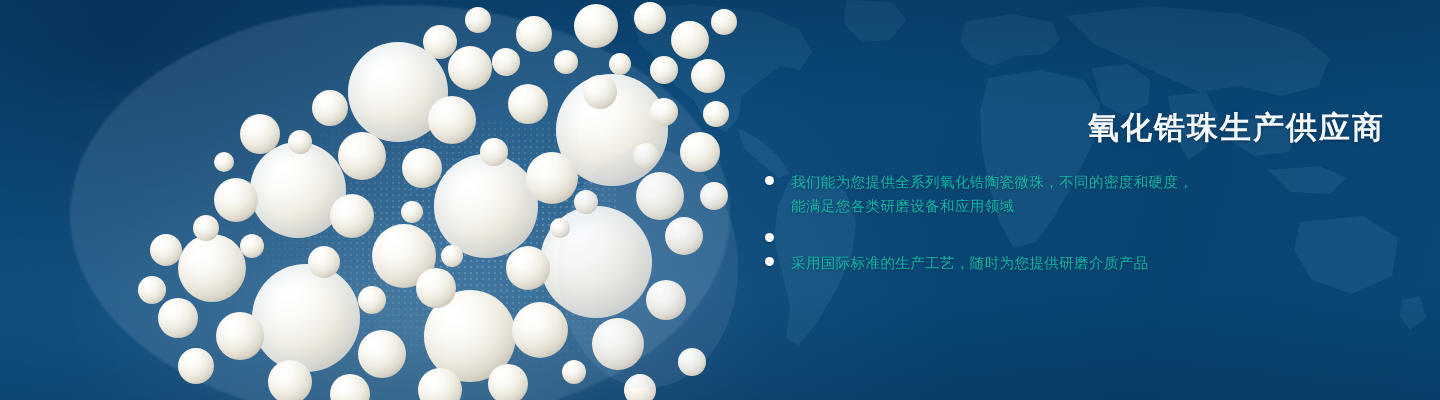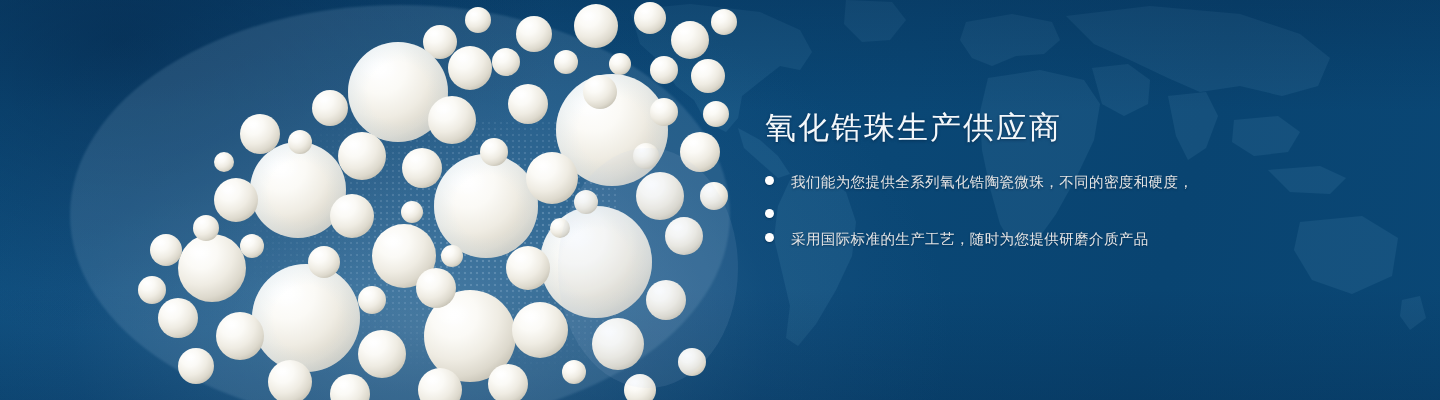--- a/index.html
+++ b/index.html
@@ -85,25 +85,26 @@
     position: absolute;
     left: 765px;
     top: 108px;
     width: 620px;
     color: #ffffff;
   }
   .headline {
     font-size: 31px;
     line-height: 40px;
     letter-spacing: 2px;
-    font-weight: 400;
+    font-weight: 700;
     color: #f4f8fb;
     margin: 0 0 22px 0;
     text-shadow: 0 1px 3px rgba(2,28,56,0.55);
     white-space: nowrap;
+    text-align: right;
   }
   .bullets {
     list-style: none;
     margin: 0;
     padding: 0;
   }
   .bullet {
     display: flex;
     align-items: flex-start;
     margin-bottom: 9px;
@@ -114,21 +115,21 @@
     width: 9px;
     height: 9px;
     border-radius: 50%;
     background: #ffffff;
     margin: 6px 17px 0 0;
     box-shadow: 0 1px 2px rgba(2,28,56,0.45);
   }
   .bullet-text {
     font-size: 14.5px;
     line-height: 24px;
-    color: #e5e5e5;
+    color: #14b8a6;
     letter-spacing: 0.4px;
     text-shadow: 0 1px 2px rgba(2,28,56,0.5);
   }
   .bullet-text .ln { display: block; }
 </style>
 </head>
 <body>
 
 <div class="banner">
 
@@ -361,20 +362,21 @@
 
   <div class="copy">
     <h1 class="headline">氧化锆珠生产供应商</h1>
 
     <ul class="bullets">
 
       <li class="bullet">
         <span class="dot"></span>
         <span class="bullet-text">
           <span class="ln">我们能为您提供全系列氧化锆陶瓷微珠，不同的密度和硬度，</span>
+          <span class="ln">能满足您各类研磨设备和应用领域</span>
         </span>
       </li>
 
       <li class="bullet">
         <span class="dot"></span>
       </li>
 
       <li class="bullet">
         <span class="dot"></span>
         <span class="bullet-text">

